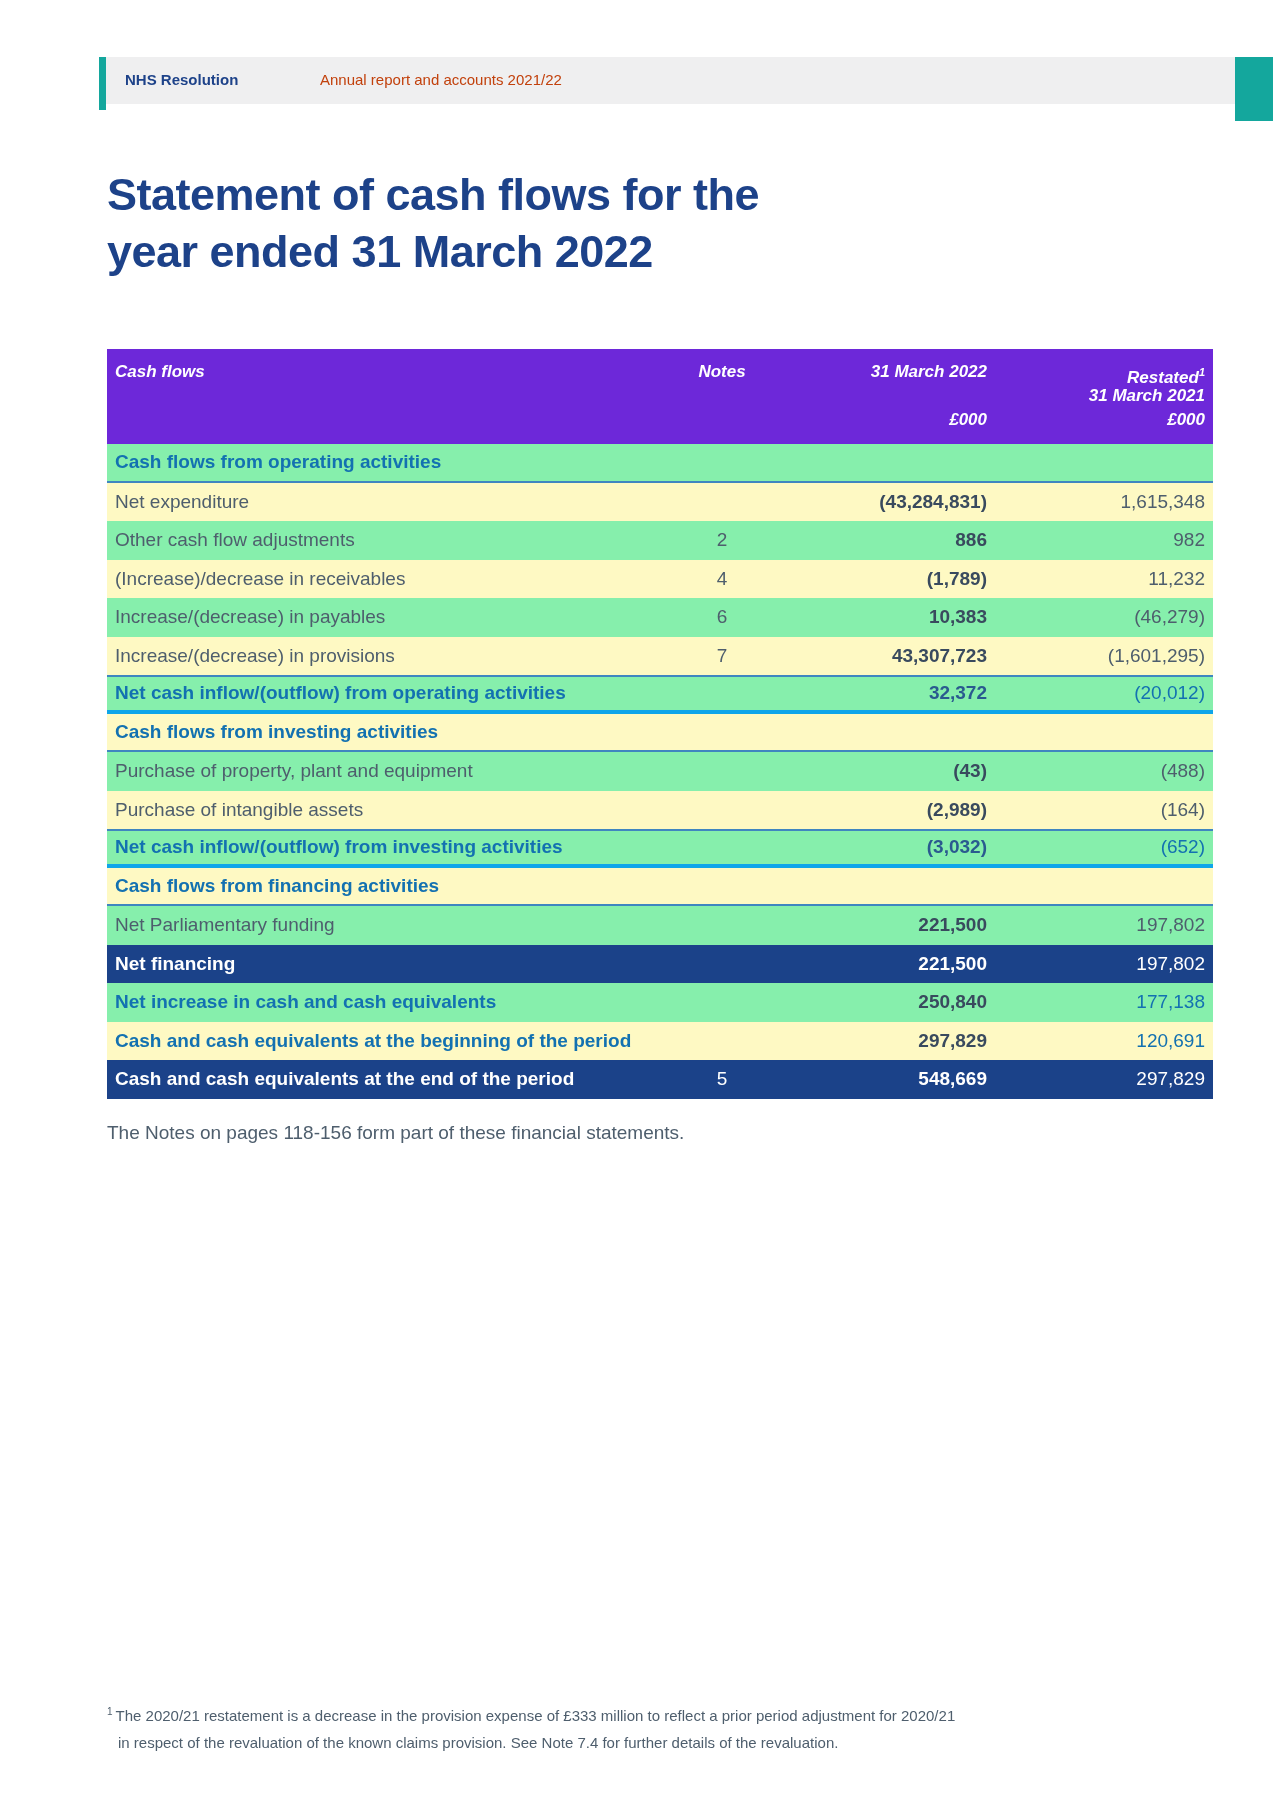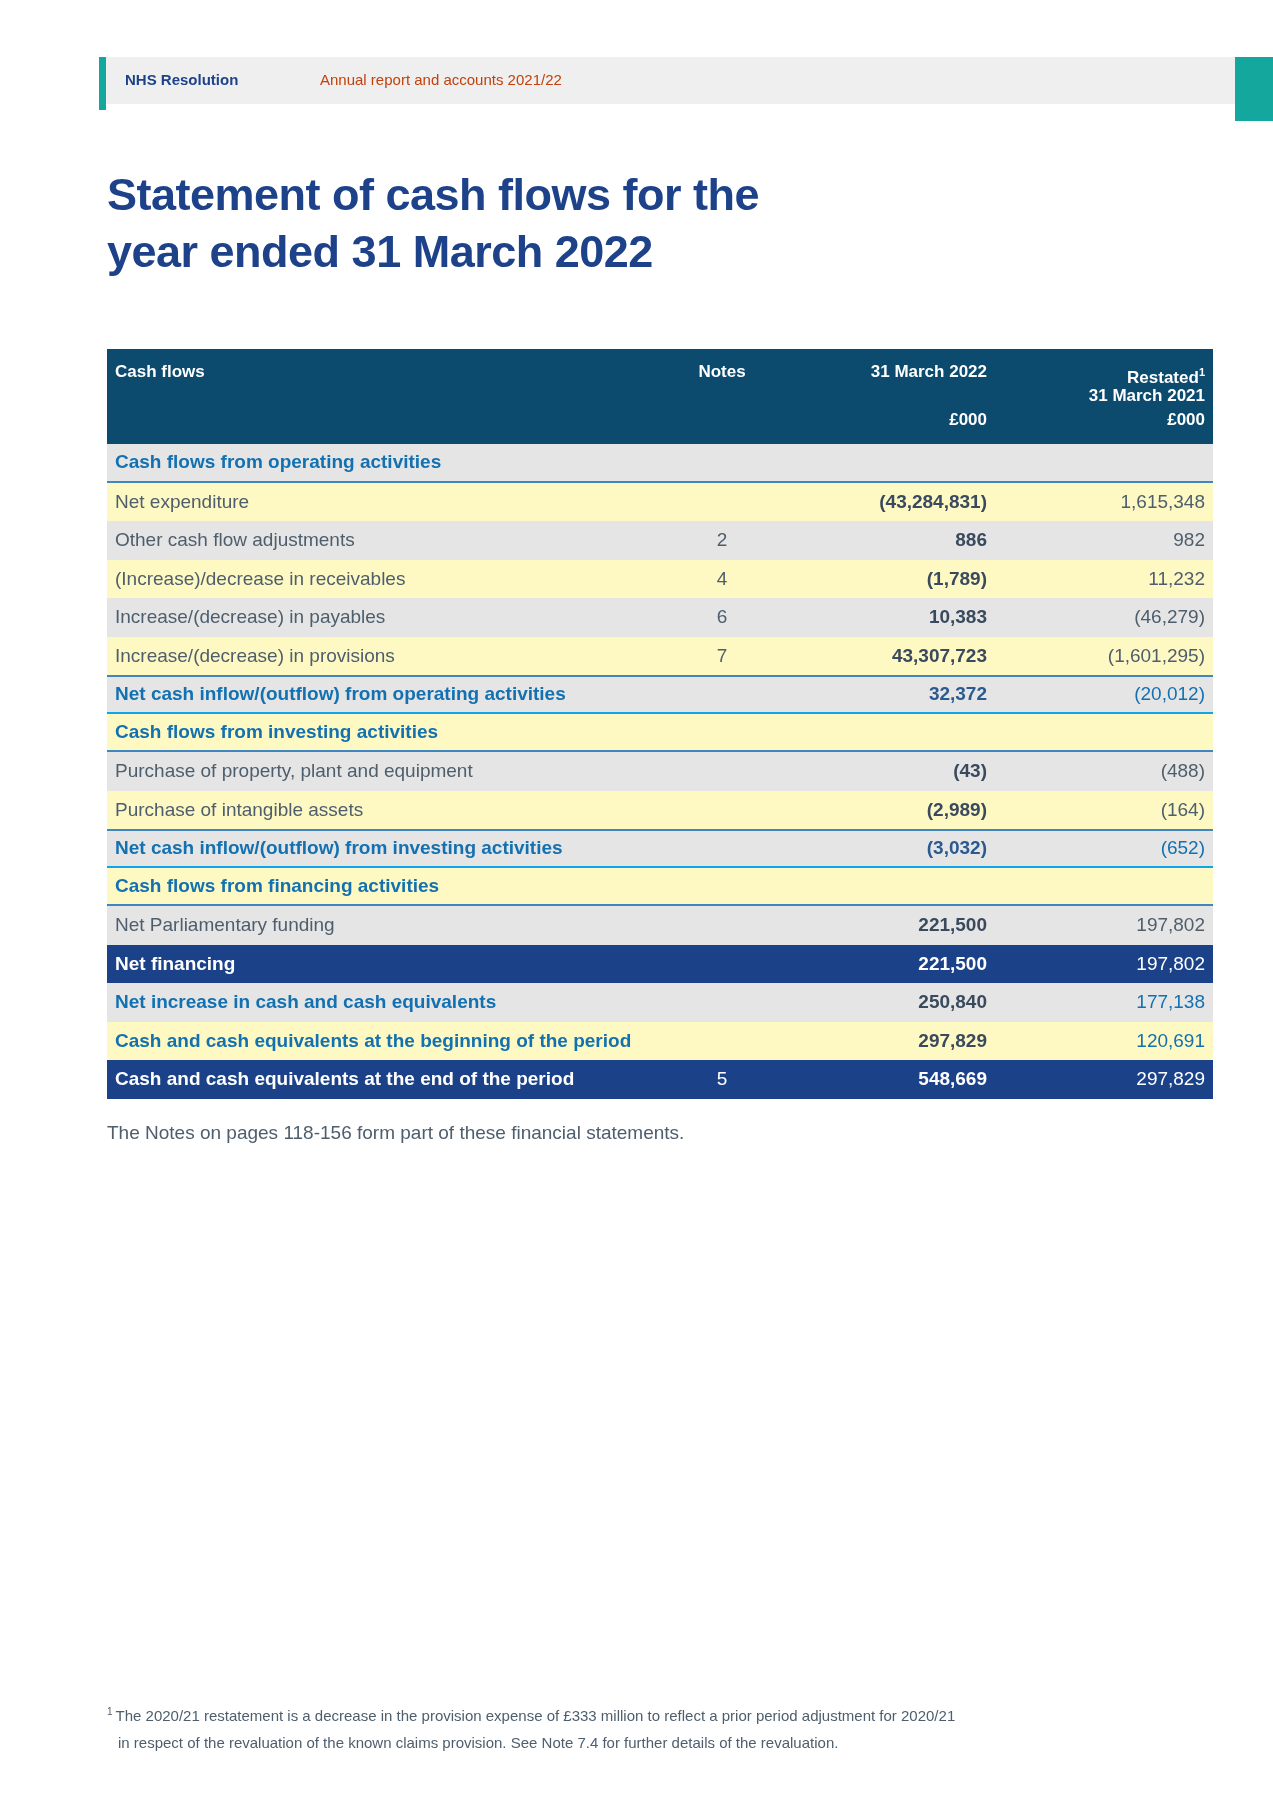--- a/index.html
+++ b/index.html
@@ -24,39 +24,39 @@
     font-size:45px; line-height:57px; font-weight:bold;
     color:#1d4289; letter-spacing:-0.5px;
   }
 
   
   .cf-table { position:absolute; left:107px; top:349px; width:1106px; }
 
   .grid4 { display:grid; grid-template-columns:560px 110px 218px 218px; }
 
   .thead {
-    background:#0c4a6e; color:#ffffff; height:95px;
-    font-size:17px; font-weight:bold;
+    background:#6d28d9; color:#ffffff; height:95px;
+    font-size:17px; font-weight:bold;font-style:italic;
   }
   .thead .hcell { padding-top:11px; line-height:24px; }
   .thead .h-label { padding-left:8px; text-align:left; }
   .thead .h-notes { text-align:center; }
   .thead .h-val   { text-align:right; padding-right:8px; }
   .thead .hline   { display:block; height:24px; }
   .thead sup { font-size:11px; vertical-align:super; }
 
-  .row { align-items:center; height:38.5px; font-size:19px; color:#4e5e6d; background:#e5e5e5; }
+  .row { align-items:center; height:38.5px; font-size:19px; color:#4e5e6d; background:#86efac; }
   .row.shade { background:#fef9c3; }
   .cell-label { padding-left:8px; }
   .cell-notes { text-align:center; }
   .cell-v2022 { text-align:right; padding-right:8px; font-weight:bold; color:#394a5e; }
   .cell-v2021 { text-align:right; padding-right:8px; }
 
   .row-section { color:#1371b1; font-weight:bold; border-bottom:2px solid #3f86c0; }
-  .row-total   { color:#1371b1; font-weight:bold; border-top:2px solid #3f86c0; border-bottom:2px solid #0ea5e9; }
+  .row-total   { color:#1371b1; font-weight:bold; border-top:2px solid #3f86c0; border-bottom:4px solid #0ea5e9; }
   .row-total .cell-v2022 { color:#2a5a8f; }
   .row-total .cell-v2021 { font-weight:normal; }
   .row-emph    { color:#1371b1; font-weight:bold; }
   .row-emph .cell-v2021 { font-weight:normal; }
   .row-navy    { background:#1b4289; color:#ffffff; font-weight:bold; }
   .row-navy .cell-v2022 { color:#ffffff; }
   .row-navy .cell-v2021 { font-weight:normal; color:#ffffff; }
   .row-navy .cell-notes { font-weight:normal; }
 
   

